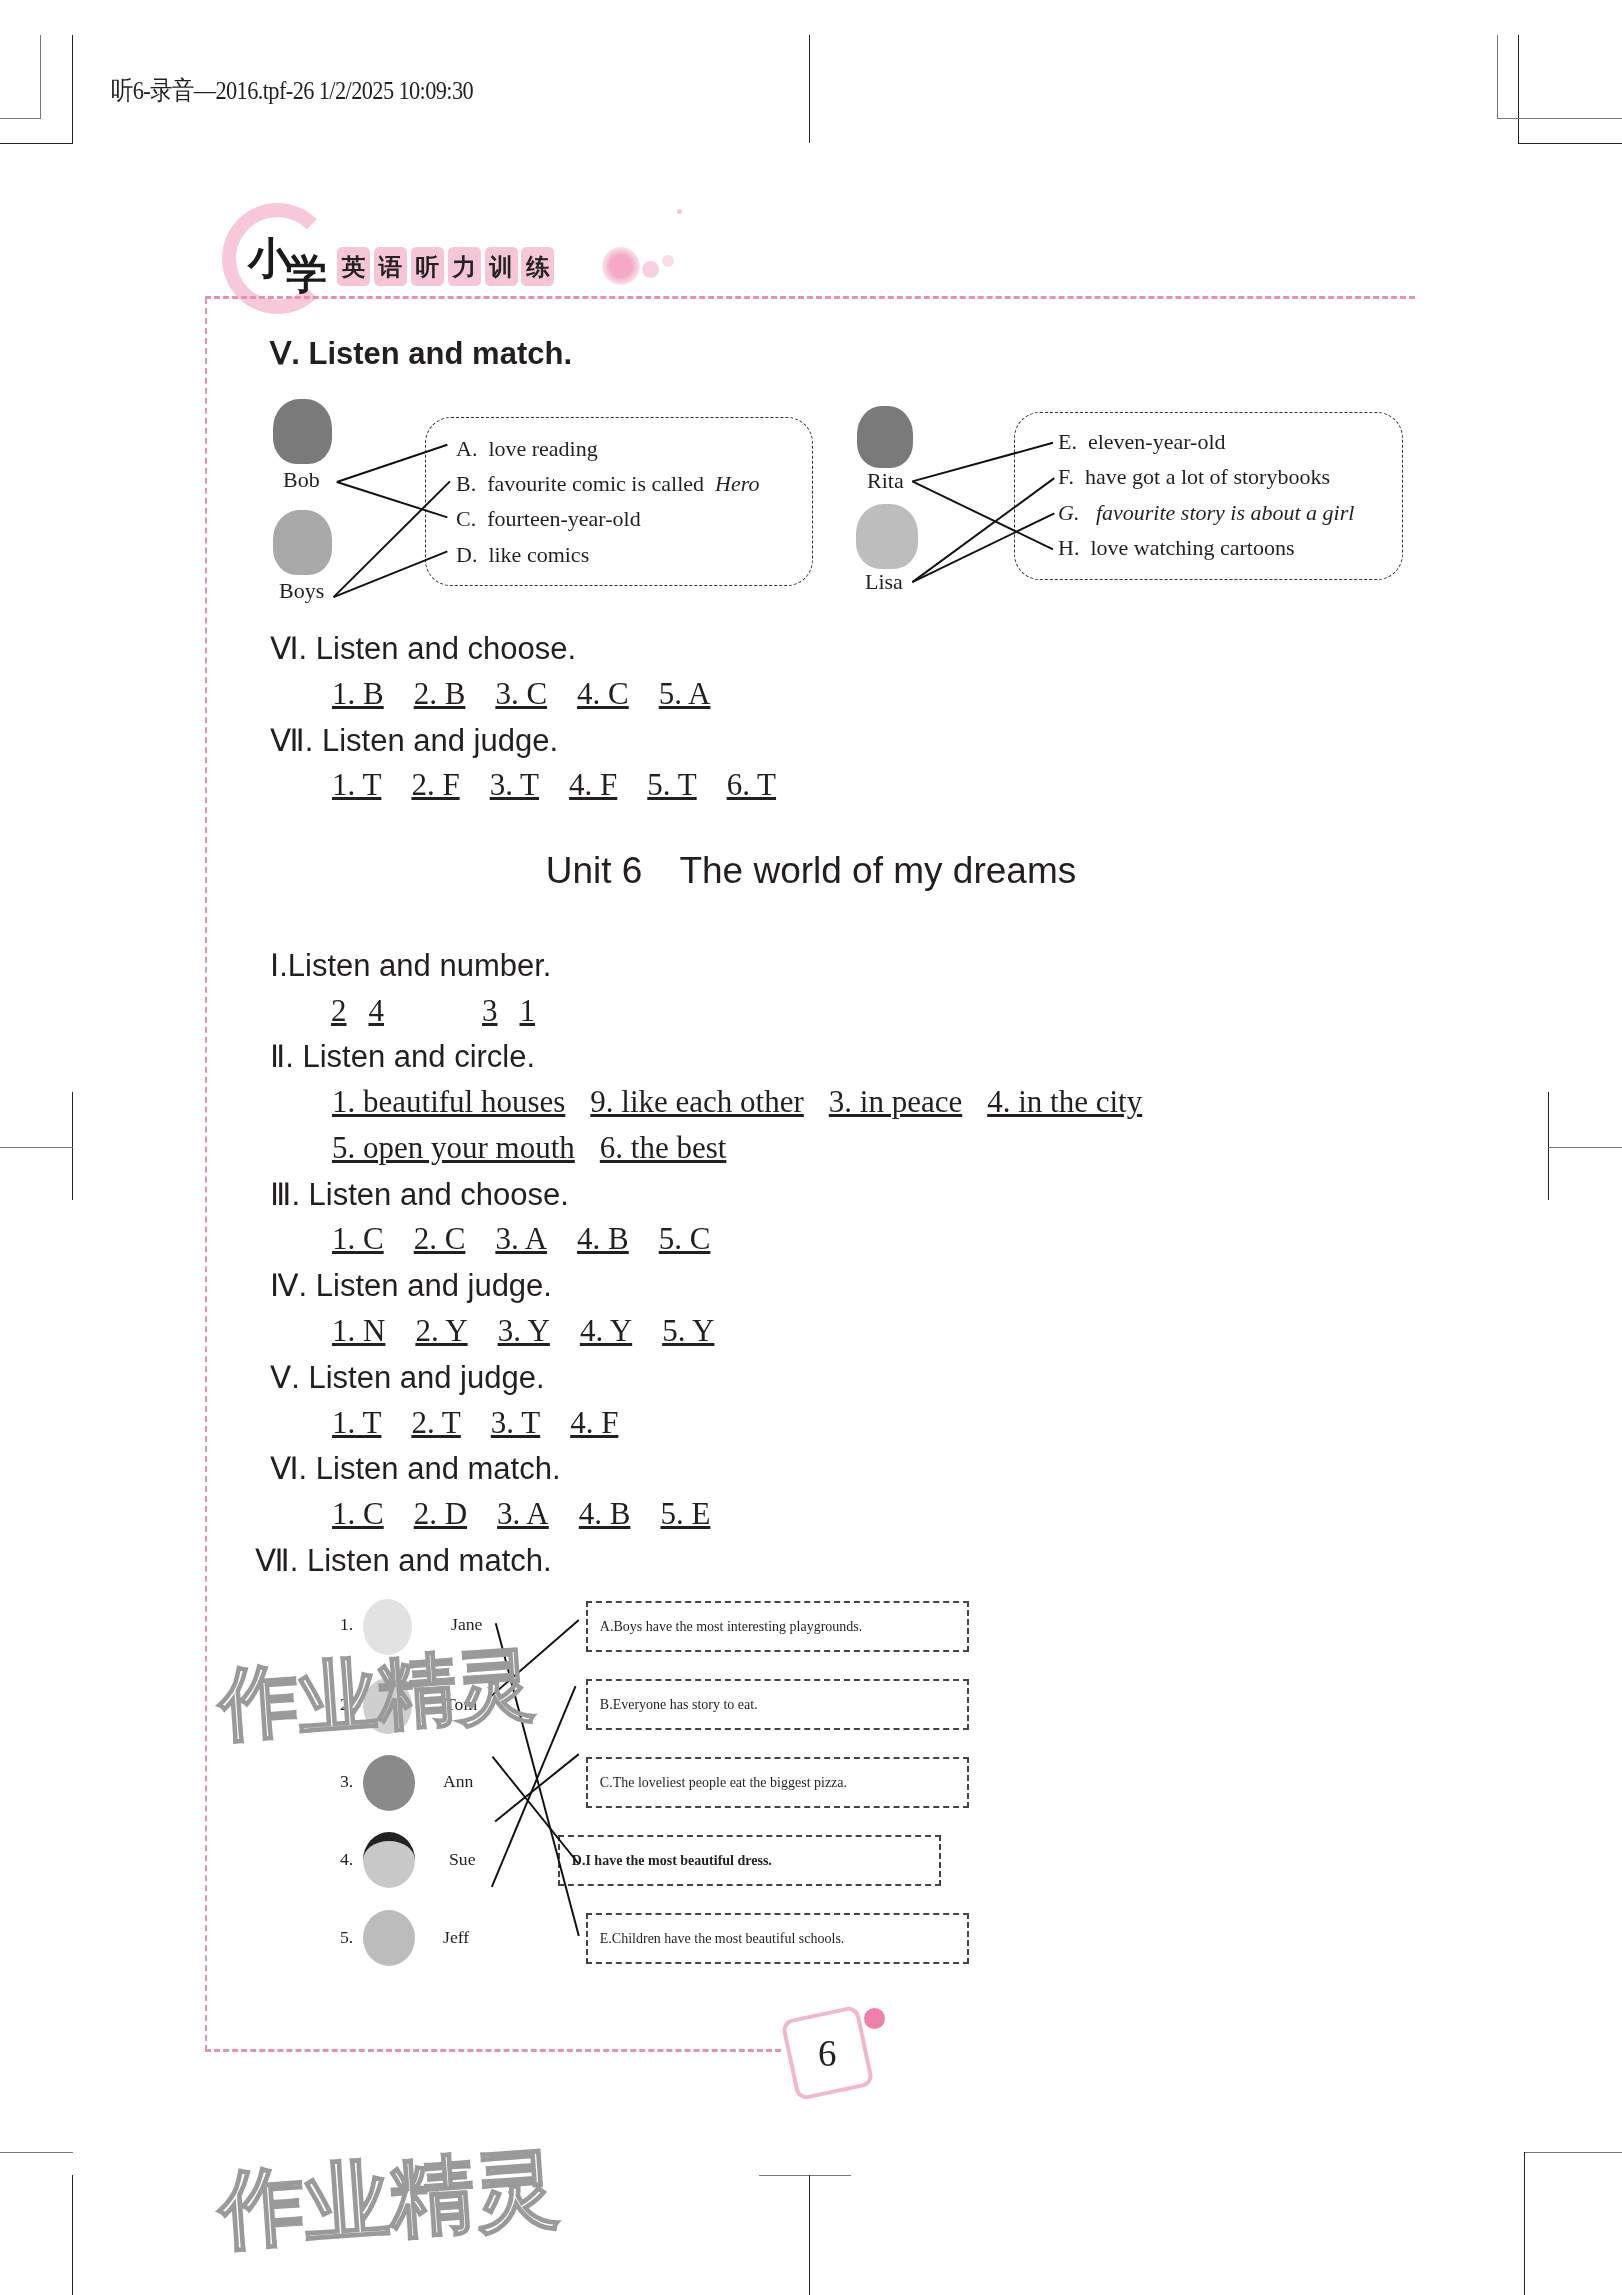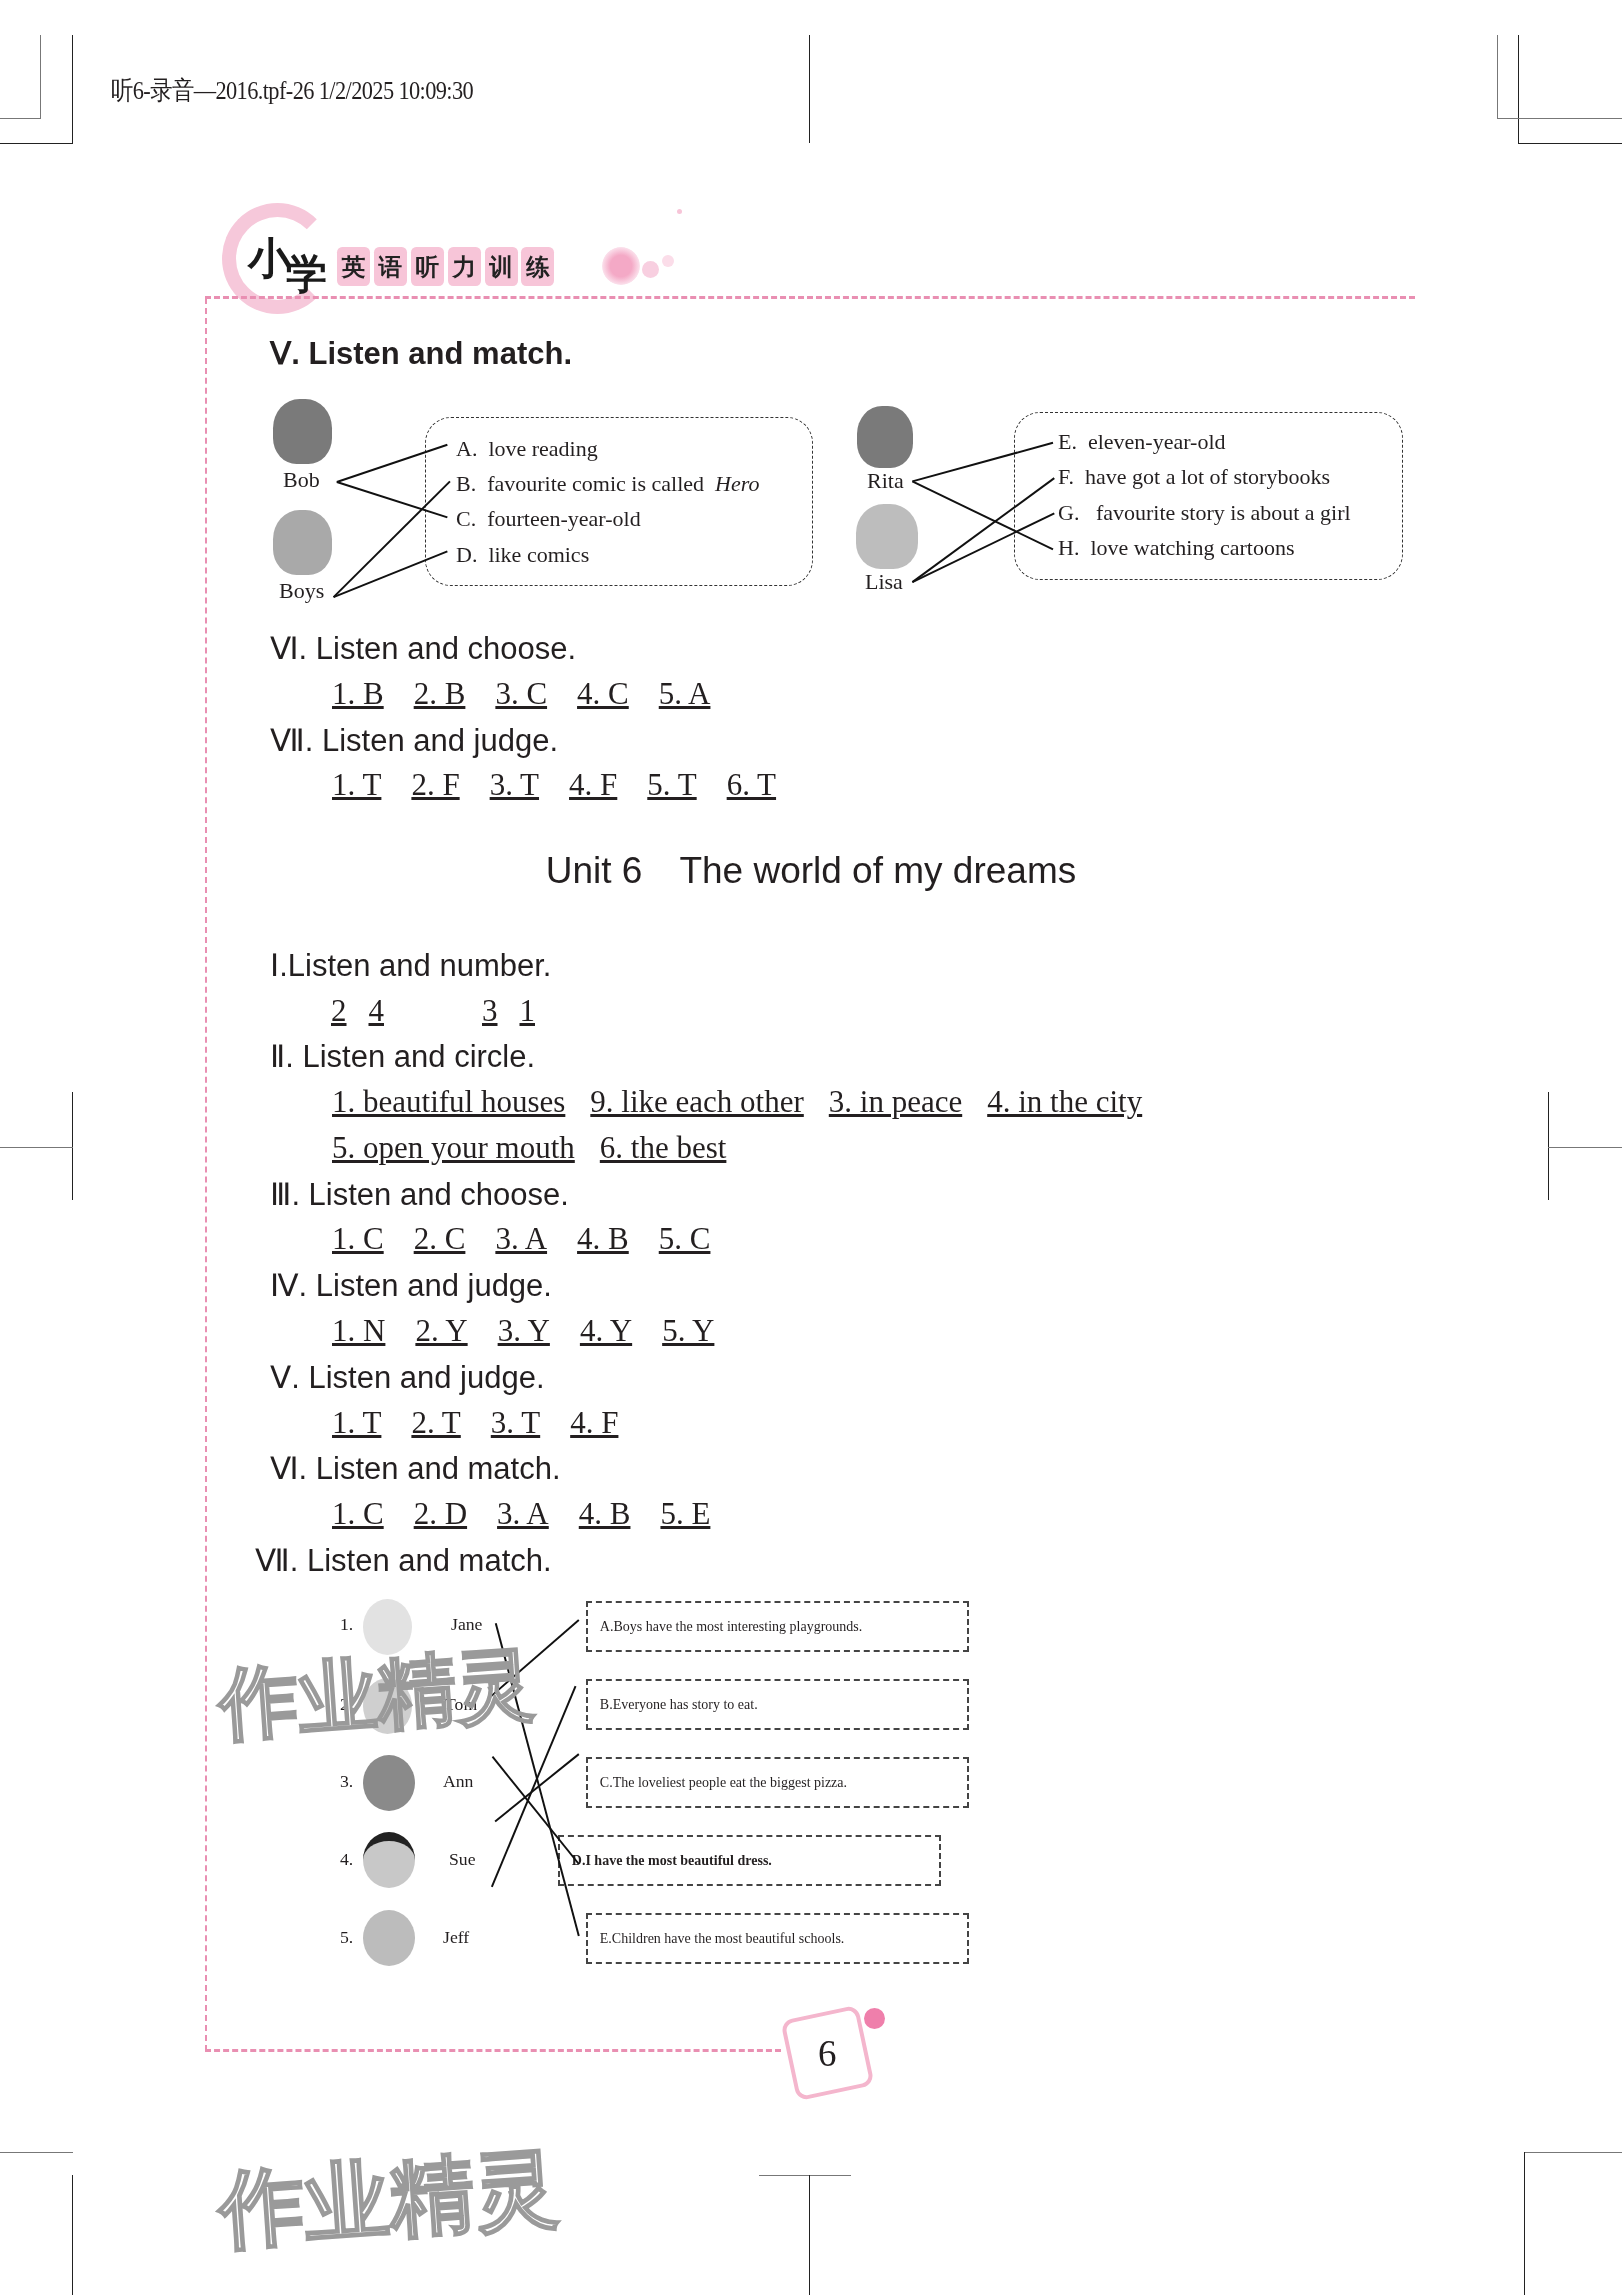--- a/index.html
+++ b/index.html
@@ -105,21 +105,21 @@
 <div class="small" style="left:456px;top:542px;"><span>D.</span>&nbsp; <span>like comics</span></div>
 
 <div class="face face-dark" style="left:857px;top:406px;width:56px;height:62px;border-radius:45% 45% 40% 40%;"></div>
 <div class="small" style="left:867px;top:468px;">Rita</div>
 <div class="face" style="left:856px;top:504px;width:62px;height:65px;border-radius:45% 45% 40% 40%;background:#bdbdbd;"></div>
 <div class="small" style="left:865px;top:569px;">Lisa</div>
 
 <div class="dashbox" style="left:1014px;top:412px;width:387px;height:166px;"></div>
 <div class="small" style="left:1058px;top:429px;"><span>E.</span>&nbsp; <span>eleven-year-old</span></div>
 <div class="small" style="left:1058px;top:464px;"><span>F.</span>&nbsp; <span>have got a lot of storybooks</span></div>
-<div class="small" style="left:1058px;top:500px;"><span>G.</span>&nbsp;&nbsp; <span>favourite story is about a girl</span></div>
+<div class="small" style="left:1058px;top:500px;font-style:italic;"><span>G.</span>&nbsp;&nbsp; <span>favourite story is about a girl</span></div>
 <div class="small" style="left:1058px;top:535px;"><span>H.</span>&nbsp; <span>love watching cartoons</span></div>
 
 <div class="sec" style="left:270px;top:630px;">
   <span class="num">Ⅵ</span><span>. Listen and choose.</span>
 </div>
 <div class="ans" style="left:332px;top:676px;">
   <span>1. B</span><span>2. B</span><span>3. C</span><span>4. C</span><span>5. A</span>
 </div>
 <div class="sec" style="left:270px;top:722px;">
   <span class="num">Ⅶ</span><span>. Listen and judge.</span>

